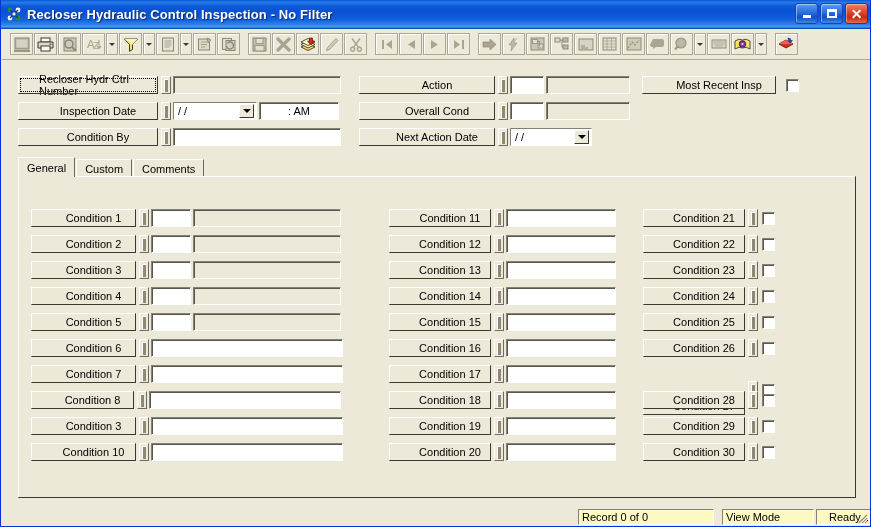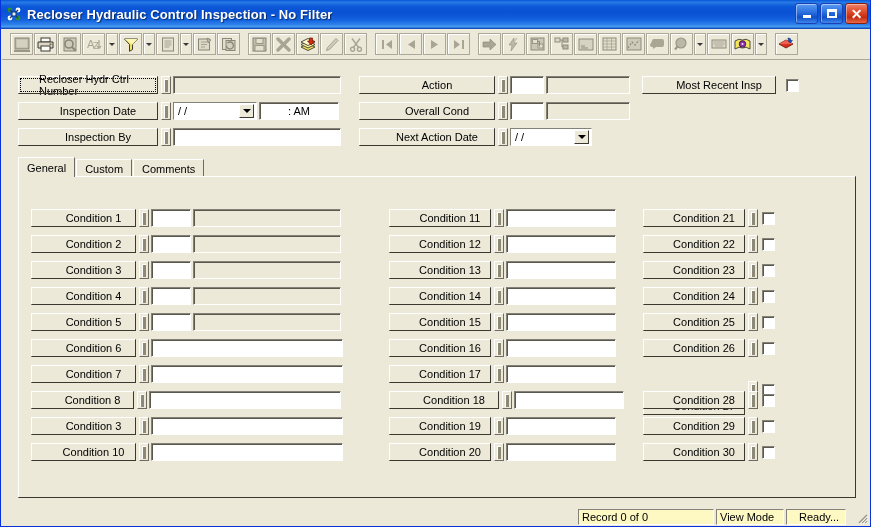--- a/index.html
+++ b/index.html
@@ -578,21 +578,21 @@
       <div class="combo" style="width:84px; margin-left:2px;">
         <span class="txt">  /  /</span>
         <span class="arw">
             <i></i>
           </span>
       </div>
       <div class="fld inner" style="width:80px; margin-left:2px; text-align:center;">   :    AM</div>
     </div>
 
     <div class="hrow" style="left:16px; top:68px;">
-      <div class="lblbtn" style="width:140px;">Inspection By</div>
+      <div class="lblbtn" style="width:140px;">Condition By</div>
       <div class="handle" style="margin-left:3px;"></div>
       <div class="fld inner" style="width:168px; margin-left:2px;"></div>
     </div>
 
     <div class="hrow" style="left:357px; top:16px;">
       <div class="lblbtn" style="width:136px;">Action</div>
       <div class="handle" style="margin-left:3px;"></div>
       <div class="fld inner" style="width:34px; margin-left:2px;"></div>
       <div class="fld gray inner" style="width:84px; margin-left:2px;"></div>
     </div>
@@ -716,21 +716,21 @@
           <div class="lblbtn" style="width:102px;">Condition 16</div>
           <div class="handle" style="margin-left:3px;"></div>
           <div class="fld inner" style="width:110px; margin-left:2px;"></div>
         </div>
         <div class="hrow" style="left:370px; top:188px;">
           <div class="lblbtn" style="width:102px;">Condition 17</div>
           <div class="handle" style="margin-left:3px;"></div>
           <div class="fld inner" style="width:110px; margin-left:2px;"></div>
         </div>
         <div class="hrow" style="left:370px; top:214px;">
-          <div class="lblbtn" style="width:110px;">Condition 18</div>
+          <div class="lblbtn" style="width:102px;">Condition 18</div>
           <div class="handle" style="margin-left:3px;"></div>
           <div class="fld inner" style="width:110px; margin-left:2px;"></div>
         </div>
         <div class="hrow" style="left:370px; top:240px;">
           <div class="lblbtn" style="width:102px;">Condition 19</div>
           <div class="handle" style="margin-left:3px;"></div>
           <div class="fld inner" style="width:110px; margin-left:2px;"></div>
         </div>
         <div class="hrow" style="left:370px; top:266px;">
           <div class="lblbtn" style="width:102px;">Condition 20</div>
@@ -791,21 +791,21 @@
           <div class="cbx" style="margin-left:4px;"></div>
         </div>
       </div>
 
     </div>
   </div>
 
   <div id="statusbar">
     <div class="sbpanel" style="width:576px; border-color:transparent; background:#ece9d8;"></div>
     <div class="sbpanel" style="width:136px;">Record 0 of 0</div>
-    <div class="sbpanel" style="width:68px; margin-left:2px;">View Mode</div>
+    <div class="sbpanel" style="width:92px; margin-left:8px;">View Mode</div>
     <div class="sbpanel" style="width:60px; margin-left:2px;padding-left:12px;">Ready...</div>
   </div>
   <svg id="grip" viewBox="0 0 14 14">
     <path d="M12 4 L4 12 M12 7 L7 12 M12 10 L10 12" stroke="#9a9688" stroke-width="1.6"></path>
     <path d="M13 4.8 L4.8 13 M13 7.8 L7.8 13 M13 10.8 L10.8 13" stroke="#ffffff" stroke-width="1"></path>
   </svg>
 
 </div>
 
 </body></html>

